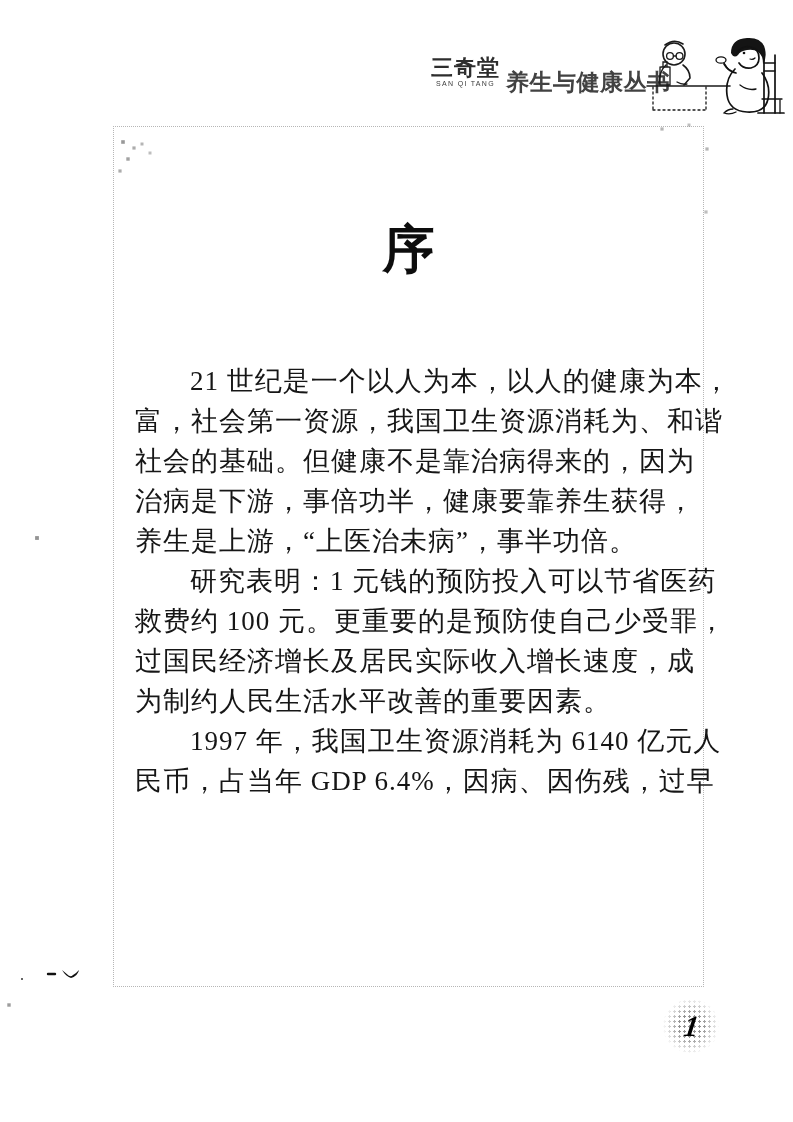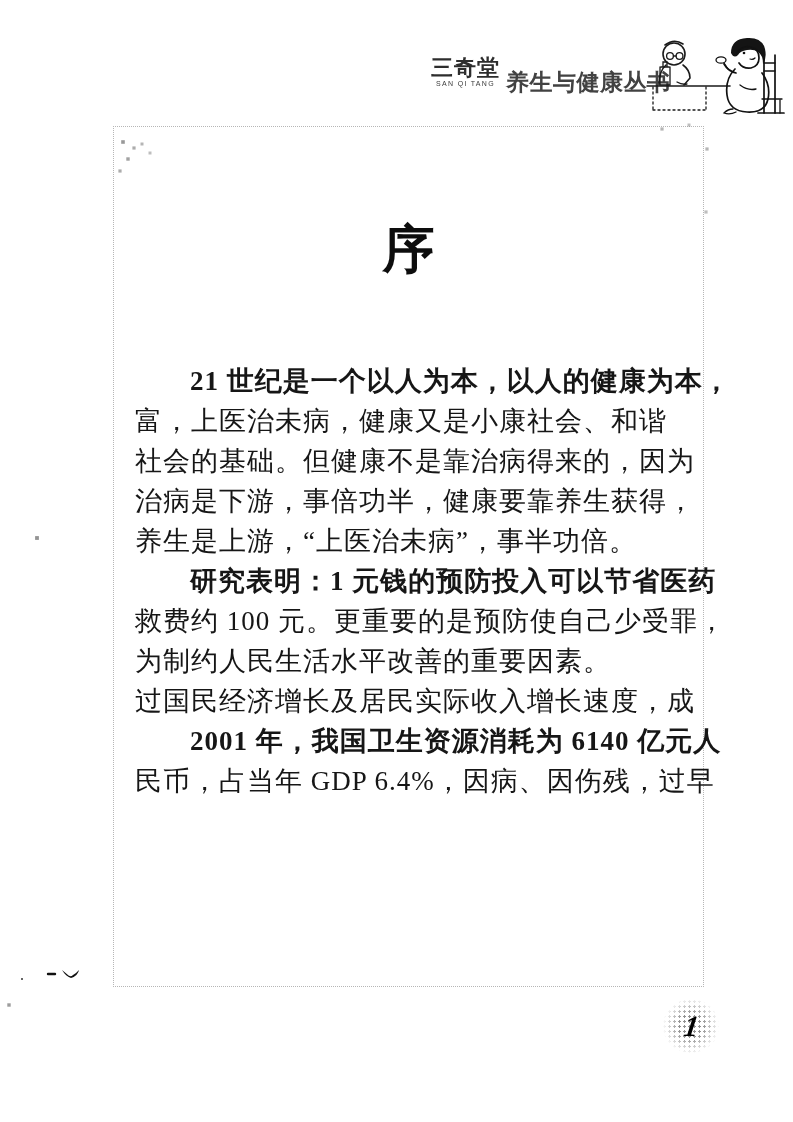--- a/index.html
+++ b/index.html
@@ -81,21 +81,21 @@
     width: 556px;
   }
   .line {
     font-size: 27px;
     line-height: 40px;
     height: 40px;
     letter-spacing: 1px;
     white-space: nowrap;
     color: #161616;
   }
-  .line.indent { padding-left: 55px; font-weight: bold; }
+  .line.indent { padding-left: 55px; }
 
   
   .page-number-wrap {
     position: absolute;
     left: 662px;
     top: 999px;
     width: 58px;
     height: 54px;
     display: flex;
     align-items: center;
@@ -184,29 +184,29 @@
       <path d="M114 80 h26"></path>
       <path d="M118 66 h20" stroke-width="1.3"></path>
       <path d="M136 80 v-13" stroke-width="1.3"></path>
     </g>
   </svg>
 
   <div class="content-box">
     <h1 class="doc-title">序</h1>
     <div class="body-text">
         <div class="line indent">21 世纪是一个以人为本，以人的健康为本，</div>
-        <div class="line">富，上医治未病，健康又是小康社会、和谐</div>
+        <div class="line">富，社会第一资源，我国卫生资源消耗为、和谐</div>
         <div class="line">社会的基础。但健康不是靠治病得来的，因为</div>
         <div class="line">治病是下游，事倍功半，健康要靠养生获得，</div>
         <div class="line">养生是上游，“上医治未病”，事半功倍。</div>
         <div class="line indent">研究表明：1 元钱的预防投入可以节省医药</div>
         <div class="line">救费约 100 元。更重要的是预防使自己少受罪，</div>
+        <div class="line">过国民经济增长及居民实际收入增长速度，成</div>
         <div class="line">为制约人民生活水平改善的重要因素。</div>
-        <div class="line">过国民经济增长及居民实际收入增长速度，成</div>
-        <div class="line indent">2001 年，我国卫生资源消耗为 6140 亿元人</div>
+        <div class="line indent">1997 年，我国卫生资源消耗为 6140 亿元人</div>
         <div class="line">民币，占当年 GDP 6.4%，因病、因伤残，过早</div>
       </div>
   </div>
 
   <div class="noise"></div>
   <svg class="artifact-mark" width="70" height="18" viewBox="0 0 70 18" aria-hidden="true">
     <circle cx="4" cy="13" r="1" fill="#333"></circle>
     <path d="M30 8 h7" stroke="#111" stroke-width="2.4" fill="none" stroke-linecap="round"></path>
     <path d="M44 4 c3 5 6 7 9 8 c4 -1 7 -4 8 -8 c-2 2 -4 4 -6 5 c-2 2 -4 1 -5 0 c-2 -2 -4 -3 -6 -5 z" fill="#111"></path>
   </svg>

